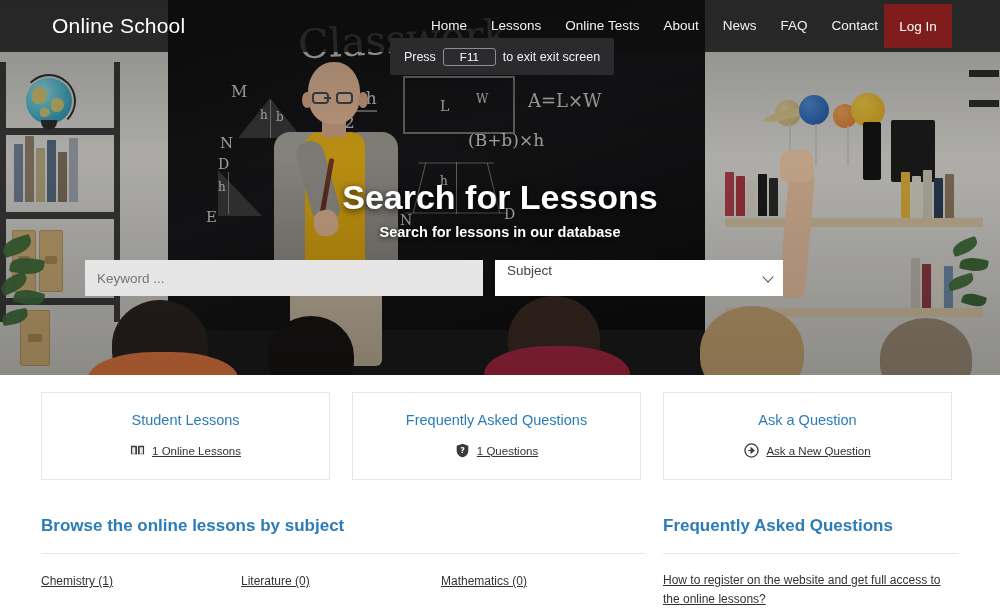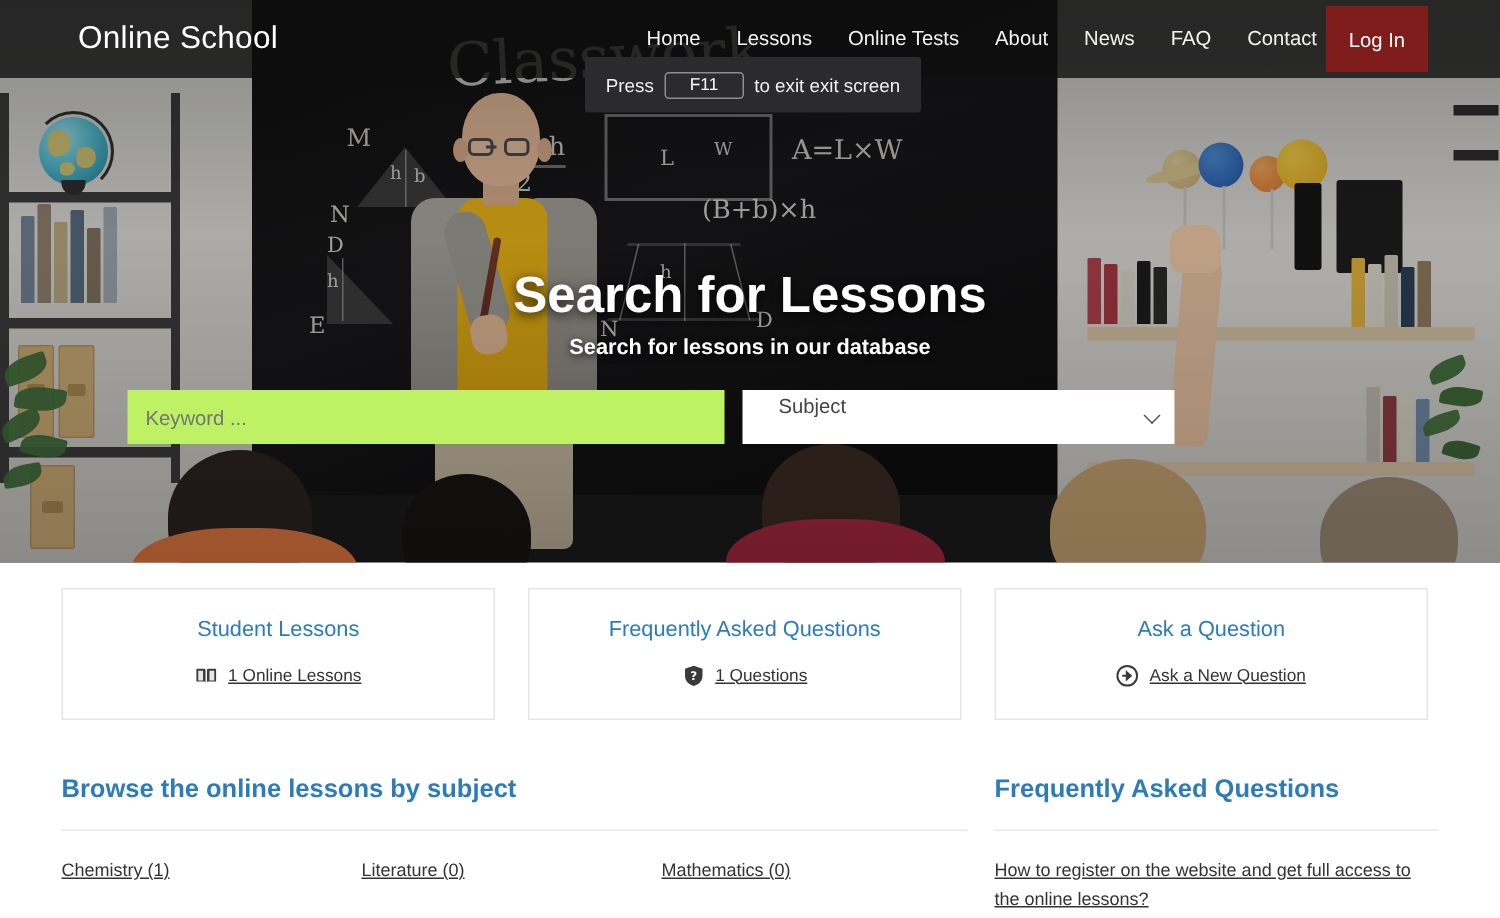--- a/index.html
+++ b/index.html
@@ -110,25 +110,25 @@
 
   
   .hero-title { position:absolute; left:0; top:178px; width:1000px; z-index:30;
     text-align:center; color:#fff; font-size:34px; font-weight:bold;
     text-shadow:0 2px 7px rgba(0,0,0,.75); }
   .hero-sub { position:absolute; left:0; top:224px; width:1000px; z-index:30;
     text-align:center; color:#fff; font-size:14.5px; font-weight:bold;
     text-shadow:0 1px 5px rgba(0,0,0,.8); }
   .search-row { position:absolute; left:85px; top:260px; width:830px; height:36px;
     z-index:30; display:flex; }
-  .kw-input { width:398px; height:36px; border:none; background:#bef264; color:#444;
+  .kw-input { width:398px; height:36px; border:none; background:#e5e5e5; color:#444;
     font-size:13.5px; padding:0 12px; font-family:"Liberation Sans", sans-serif; outline:none; }
   .subj-wrap { position:relative; width:288px; height:36px; margin-left:12px; background:#fff; }
   .subj-sel { width:288px; height:21px; border:none; background:transparent; color:#444;
-    font-size:13.5px; padding:0 24px; font-family:"Liberation Sans", sans-serif;
+    font-size:13.5px; padding:0 12px; font-family:"Liberation Sans", sans-serif;
     -webkit-appearance:none; appearance:none; outline:none; }
   .subj-caret { position:absolute; right:11px; top:13px; width:8px; height:8px;
     border-right:1.6px solid #555; border-bottom:1.6px solid #555;
     transform:rotate(45deg); pointer-events:none; }
   .search-btn { width:120px; height:36px; margin-left:12px; background:#2f8fc4; color:#fff;
     border:none; font-size:14px; font-family:"Liberation Sans", sans-serif; cursor:pointer; }
 
   
   .cards { position:absolute; left:0; top:392px; width:1000px; height:90px; }
   .card { position:absolute; top:0; width:289px; height:88px;

